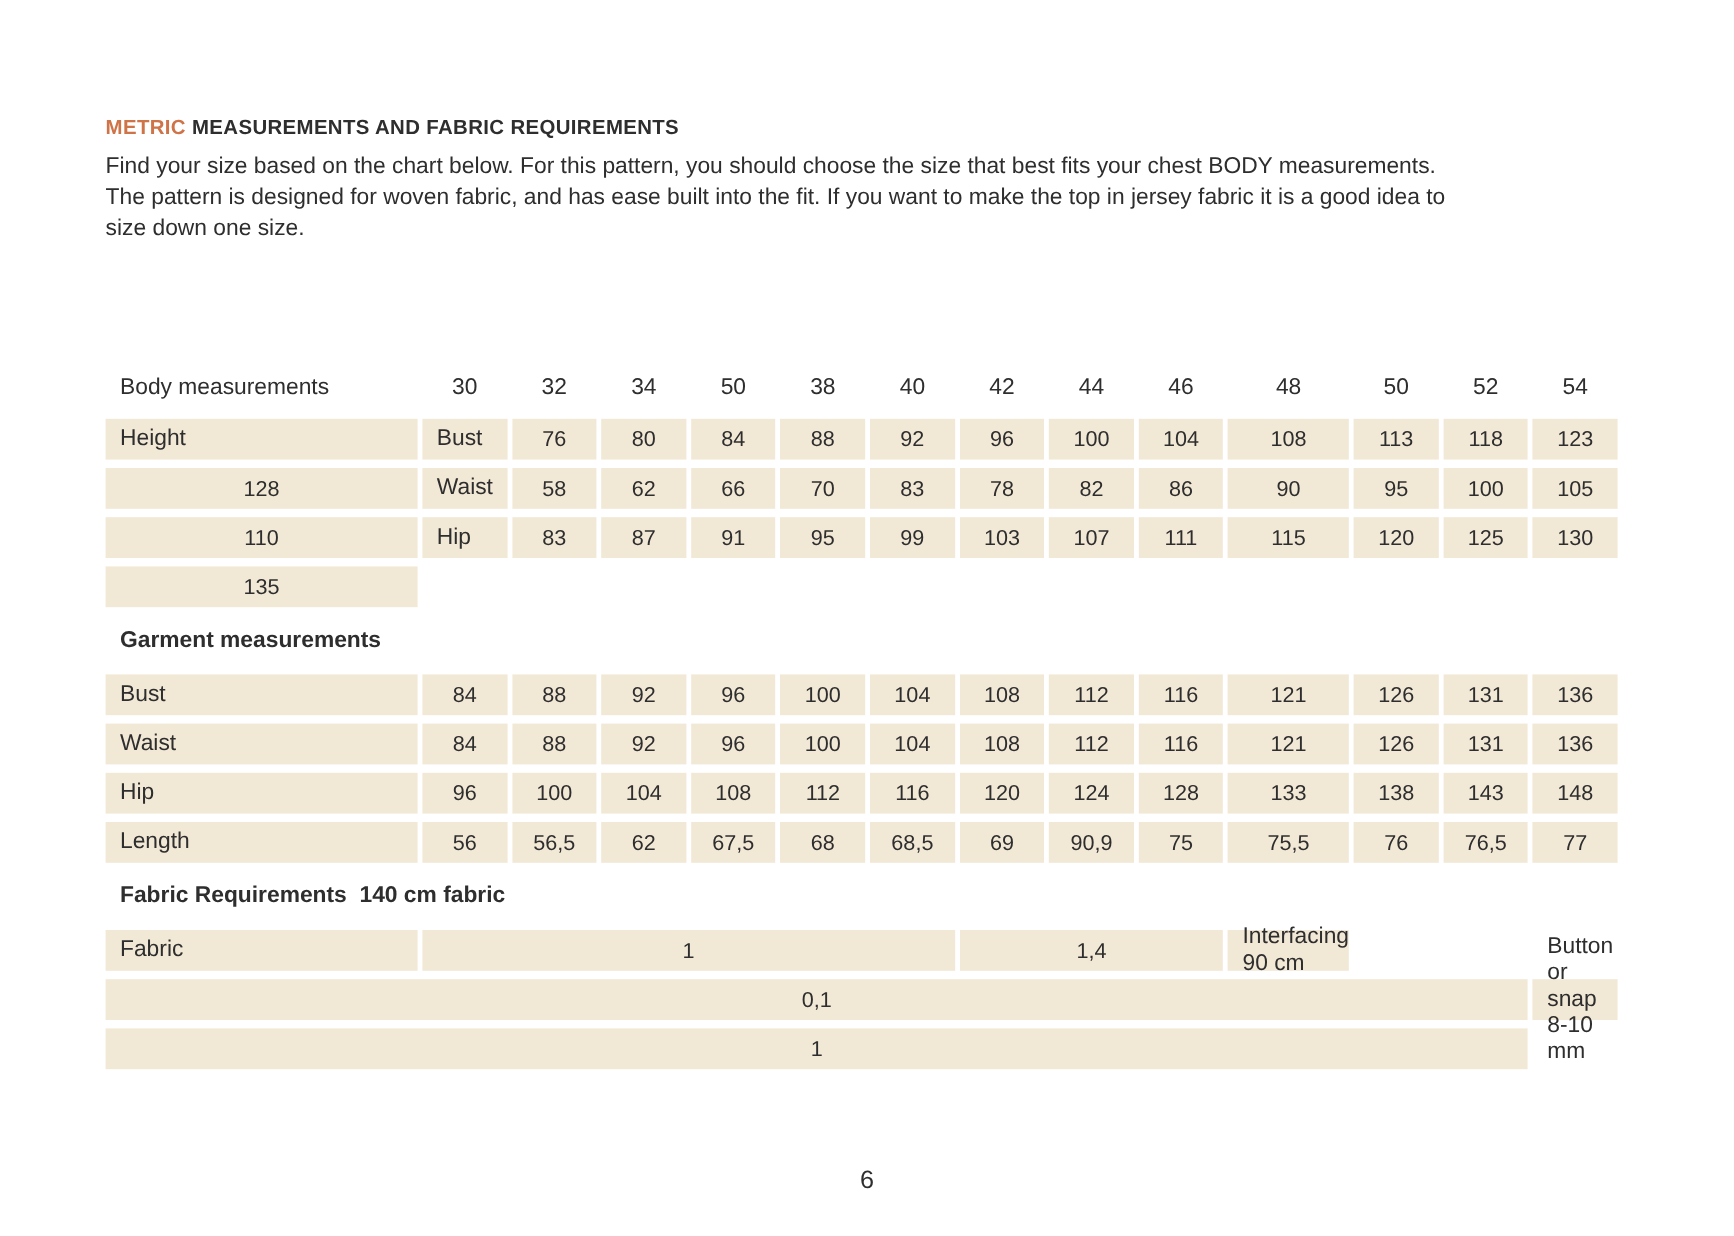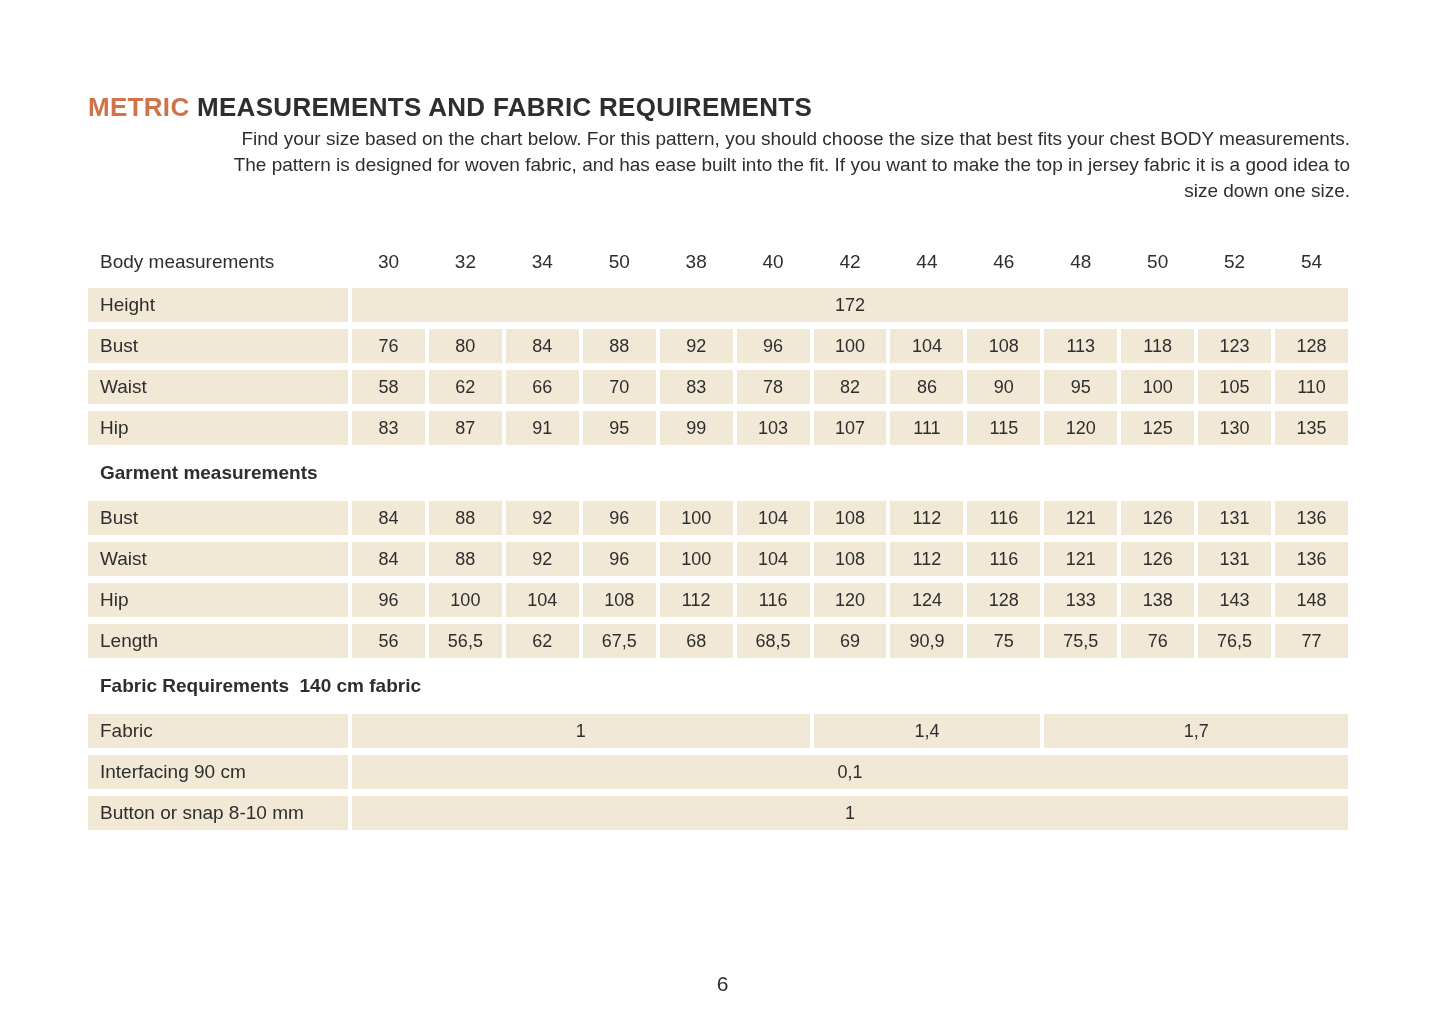--- a/index.html
+++ b/index.html
@@ -18,37 +18,36 @@
     color:var(--text);
     overflow:hidden;
   }
   .content{
     position:absolute;
     left:88px;
     top:92px;
     width:1262px;
   }
   h1.title{
-    font-size:26px;
+    font-size:17px;
     font-weight:700;
     line-height:30px;
     letter-spacing:0.3px;
     margin-bottom:4px;
     white-space:nowrap;
   }
   h1.title .hl{color:var(--accent);}
   .intro{margin-top:2px;}
   .intro-line{
     font-size:19px;
     line-height:26px;
     white-space:nowrap;
-    text-align:right;
   }
   .size-table{
-    margin-top:39px;
+    margin-top:100px;
     display:grid;
     grid-template-columns:260px repeat(13,1fr);
     column-gap:4px;
     row-gap:7px;
     width:1260px;
   }
   .cell{
     display:flex;
     align-items:center;
     background:var(--cell-bg);
@@ -105,21 +104,20 @@
         <div class="cell head num">38</div>
         <div class="cell head num">40</div>
         <div class="cell head num">42</div>
         <div class="cell head num">44</div>
         <div class="cell head num">46</div>
         <div class="cell head num">48</div>
         <div class="cell head num">50</div>
         <div class="cell head num">52</div>
         <div class="cell head num">54</div>
         <div class="cell label">Height</div>
-        <div class="cell data" style="grid-column: span 13;">172</div>
         <div class="cell label">Bust</div>
         <div class="cell data">76</div>
         <div class="cell data">80</div>
         <div class="cell data">84</div>
         <div class="cell data">88</div>
         <div class="cell data">92</div>
         <div class="cell data">96</div>
         <div class="cell data">100</div>
         <div class="cell data">104</div>
         <div class="cell data">108</div>
@@ -209,21 +207,20 @@
         <div class="cell data">90,9</div>
         <div class="cell data">75</div>
         <div class="cell data">75,5</div>
         <div class="cell data">76</div>
         <div class="cell data">76,5</div>
         <div class="cell data">77</div>
         <div class="cell section-head" style="grid-column: 1 / -1;">Fabric Requirements  140 cm fabric</div>
         <div class="cell label">Fabric</div>
         <div class="cell data" style="grid-column: span 6;">1</div>
         <div class="cell data" style="grid-column: span 3;">1,4</div>
-        <div class="cell data" style="grid-column: span 4;">1,7</div>
         <div class="cell label">Interfacing 90 cm</div>
         <div class="cell data" style="grid-column: span 13;">0,1</div>
         <div class="cell label">Button or snap 8-10 mm</div>
         <div class="cell data" style="grid-column: span 13;">1</div>
       </div>
   </div>
   <div class="page-number">6</div>
 </div>
 
 </body></html>

